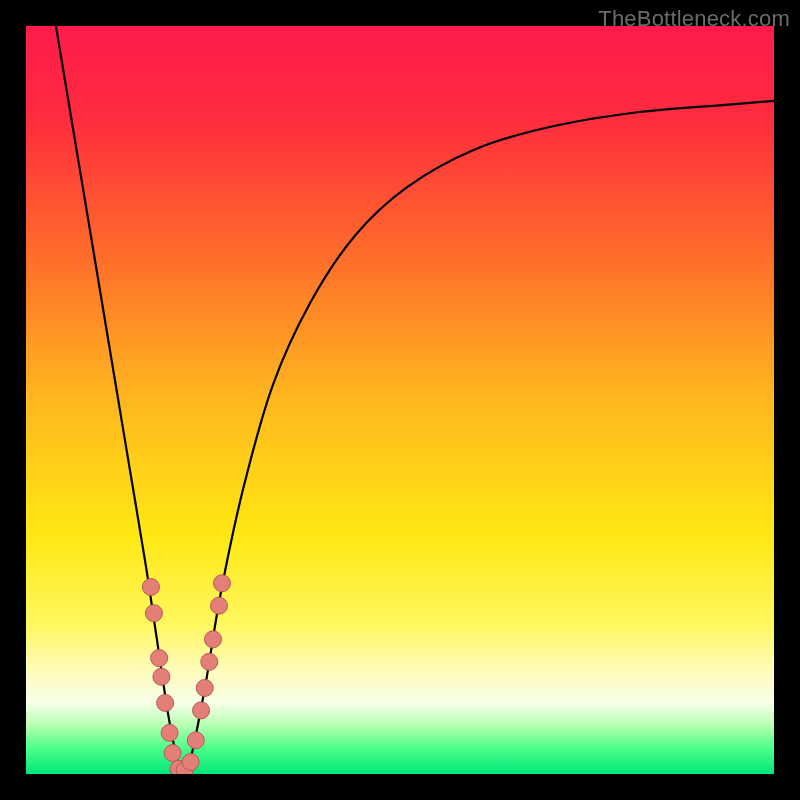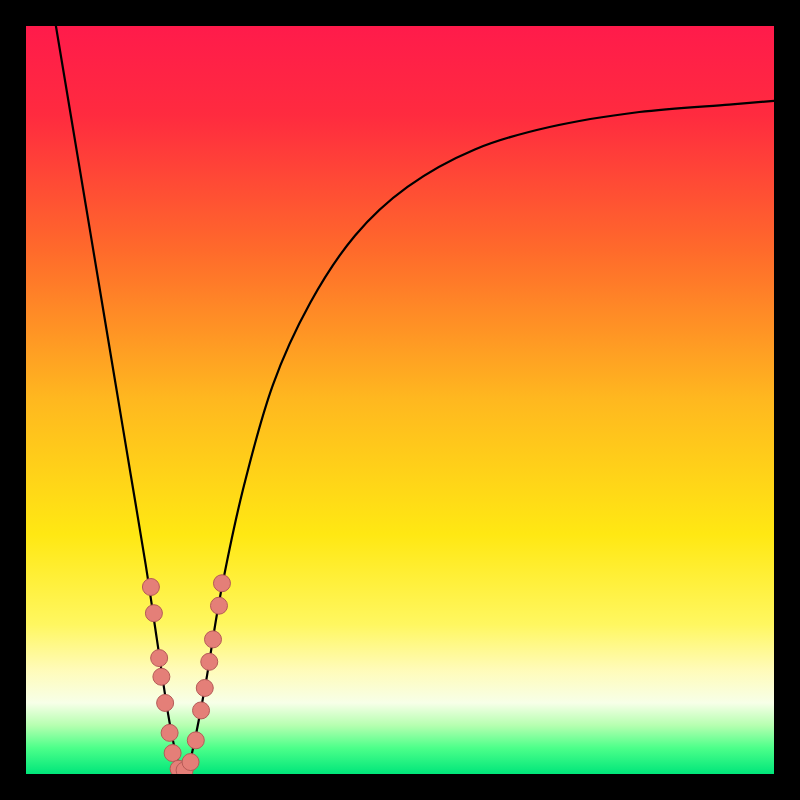--- a/index.html
+++ b/index.html
@@ -91,13 +91,14 @@
           <circle cx="169.796" cy="714.34" r="8.5" fill="#e47f78" stroke="#b55a57" stroke-width="1"></circle>
           <circle cx="175.03199999999998" cy="684.42" r="8.5" fill="#e47f78" stroke="#b55a57" stroke-width="1"></circle>
           <circle cx="178.772" cy="661.98" r="8.5" fill="#e47f78" stroke="#b55a57" stroke-width="1"></circle>
           <circle cx="183.26" cy="635.8" r="8.5" fill="#e47f78" stroke="#b55a57" stroke-width="1"></circle>
           <circle cx="187" cy="613.36" r="8.5" fill="#e47f78" stroke="#b55a57" stroke-width="1"></circle>
           <circle cx="192.984" cy="579.7" r="8.5" fill="#e47f78" stroke="#b55a57" stroke-width="1"></circle>
           <circle cx="195.976" cy="557.26" r="8.5" fill="#e47f78" stroke="#b55a57" stroke-width="1"></circle>
         </g>
     </svg>
   </div>
+  <div class="watermark">TheBottleneck.com</div>
 </div>
 
 </body></html>

